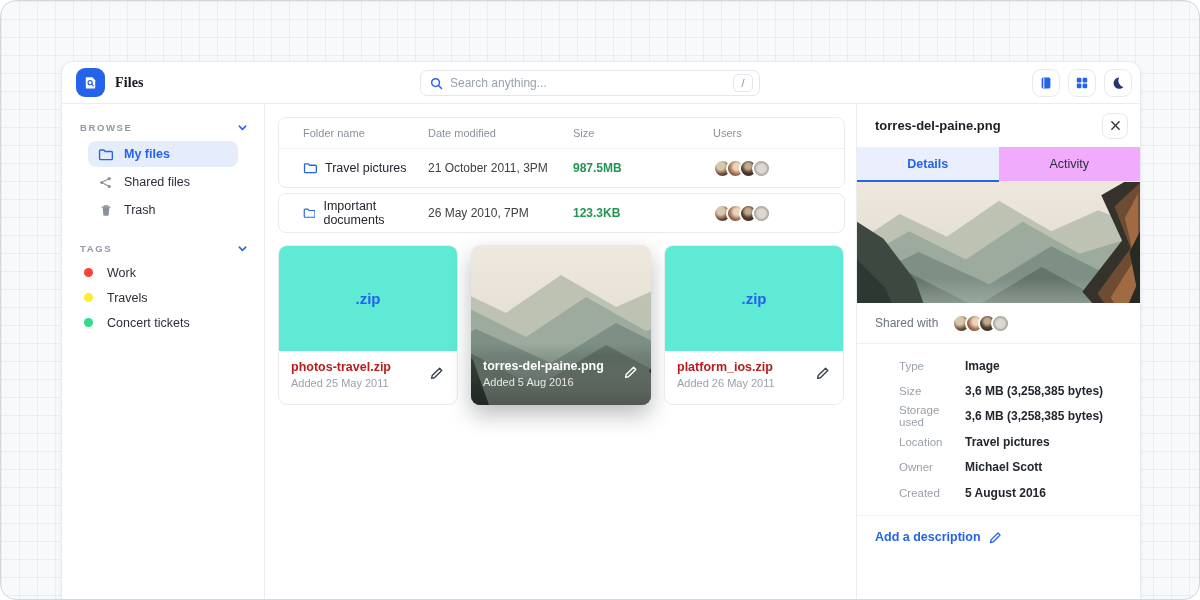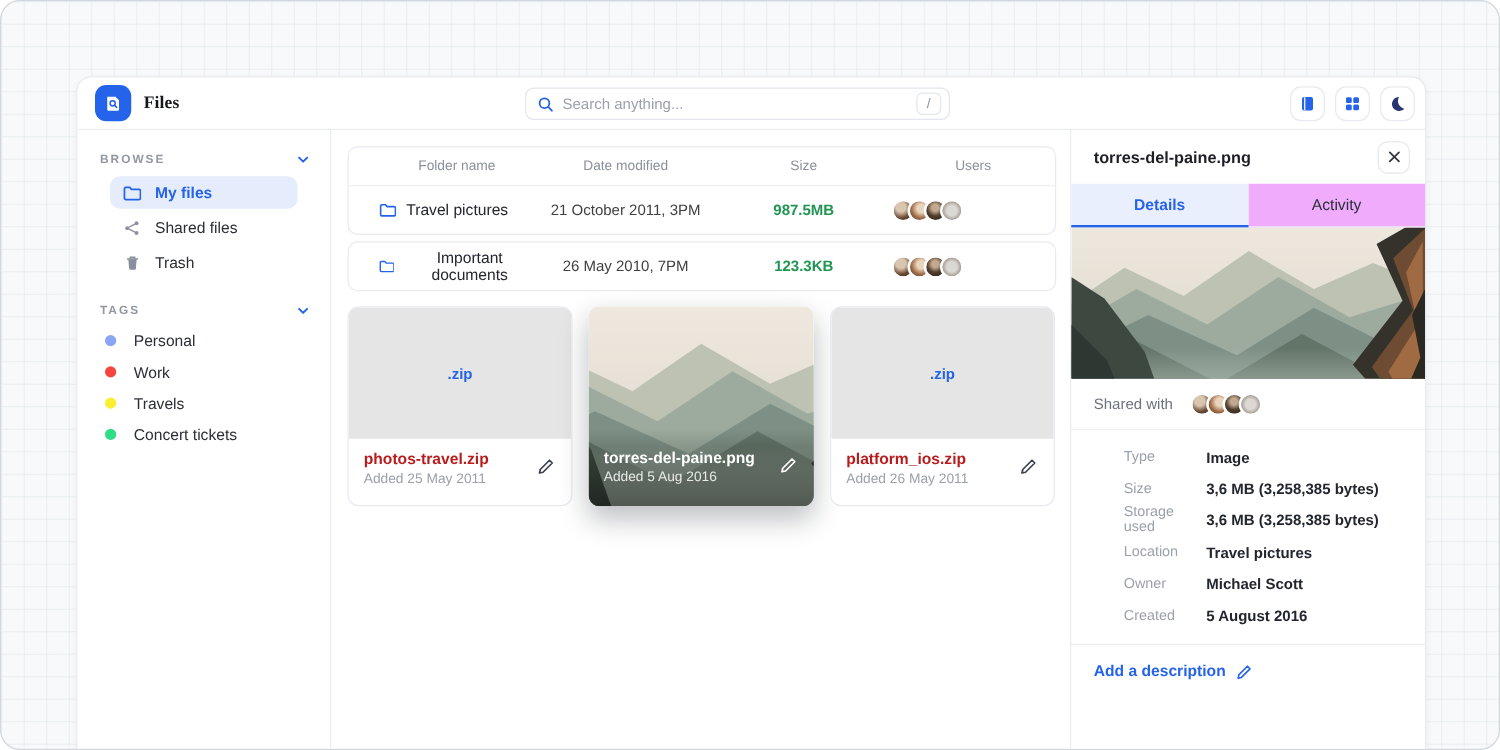--- a/index.html
+++ b/index.html
@@ -40,39 +40,39 @@
               font-size:12.5px; color:#2b2f38; margin:2px 16px; cursor:pointer; }
   .nav-item.sel { background:#e5ecfc; color:#2563eb; font-weight:bold; }
   .nav-item .nicon { display:flex; width:15px; justify-content:center; color:#8a919c; }
   .nav-item.sel .nicon { color:#2563eb; }
   .tag-item { display:flex; align-items:center; gap:14px; height:25px; padding:0 12px; font-size:12.5px; color:#2b2f38; cursor:pointer; }
   .tag-dot { width:9px; height:9px; border-radius:50%; flex:none; }
   .sb-gap { height:12px; }
   
   .main { position:absolute; left:203px; right:284px; top:42px; bottom:0; padding:13px 11px 0 13px; }
   .tcard { border:1px solid #e8eaef; border-radius:8px; background:#fff; overflow:hidden; }
-  .trow, .thead { display:grid; grid-template-columns:125px 145px 140px 1fr; align-items:center; padding-left:24px;text-align:center; }
+  .trow, .thead { display:grid; grid-template-columns:125px 145px 140px 1fr; align-items:center; padding-left:24px; }
   .thead { height:31px; border-bottom:1px solid #eef0f3; }
   .thead span { font-size:11px; color:#8a919c; }
   .trow { height:38px; }
   .fname { display:flex; align-items:center; gap:8px; font-size:12.5px; color:#22262e; }
   .fdate { font-size:12px; color:#404040; }
   .fsize { font-size:12px; font-weight:bold; color:#219653; }
   .gap5 { height:5px; }
   .avgroup { display:flex; }
   .av { width:19px; height:19px; border-radius:50%; border:2px solid #fff; margin-left:-6px; flex:none; }
   .av:first-child { margin-left:0; }
   .av1 { background:radial-gradient(circle at 38% 32%, #d9c6b0 0 28%, #6b4a33 62%, #2e221a 100%); }
   .av2 { background:radial-gradient(circle at 60% 38%, #e9d4be 0 26%, #a5714b 58%, #3a2a1e 100%); }
   .av3 { background:radial-gradient(circle at 48% 35%, #c2a98f 0 22%, #52402f 52%, #221a14 100%); }
   .av4 { background:radial-gradient(circle at 50% 50%, #dcd8d3 0 38%, #a39b92 72%, #7b746b 100%); }
   .cards { display:flex; gap:13px; margin-top:12px; }
   .fcard { width:180px; height:160px; border:1px solid #e8eaef; border-radius:9px; background:#fff; overflow:hidden; position:relative; cursor:pointer; }
-  .fcard .zipprev { height:105px; background:#e5e5e5; display:flex; align-items:center; justify-content:center;
-                    font-size:12px; font-weight:bold; color:#2563eb; }
+  .fcard .zipprev { height:105px; background:#5eead4; display:flex; align-items:center; justify-content:center;
+                    font-size:15px; font-weight:bold; color:#2563eb; }
   .fcard .foot { height:55px; padding:9px 12px 0 12px; position:relative; }
   .fcard .fn { font-size:12.5px; font-weight:bold; color:#b91c1c; }
   .fcard .fa { font-size:11px; color:#9aa1ac; margin-top:3px; }
   .fcard .pedit { position:absolute; right:12px; top:14px; color:#3c4350; cursor:pointer; }
   .fcard.imgcard { border:none; box-shadow:0 10px 22px rgba(15,20,30,.28); }
   .fcard.imgcard .imgfill { position:absolute; inset:0; }
   .fcard.imgcard .scrim { position:absolute; left:0; right:0; bottom:0; height:62px;
                           background:linear-gradient(transparent, rgba(10,12,10,.55)); }
   .fcard.imgcard .foot { position:absolute; left:0; right:0; bottom:0; height:52px; padding-top:6px; }
   .fcard.imgcard .fn { color:#fff; }
@@ -211,24 +211,20 @@
       </div>
 
       <div class="sb-gap"></div>
       <div class="sec-head">
         <span class="sec-label">TAGS</span>
         <svg width="11" height="11" viewBox="0 0 12 12">
             <polyline points="2.5,4.5 6,8 9.5,4.5" fill="none" stroke="#2563eb" stroke-width="1.7" stroke-linecap="round" stroke-linejoin="round"></polyline>
           </svg>
       </div>
       <div class="tag-item">
-        <span class="tag-dot" style="background: rgb(139, 165, 244);"></span>
-        <span>Personal</span>
-      </div>
-      <div class="tag-item">
         <span class="tag-dot" style="background: rgb(245, 69, 63);"></span>
         <span>Work</span>
       </div>
       <div class="tag-item">
         <span class="tag-dot" style="background: rgb(249, 238, 48);"></span>
         <span>Travels</span>
       </div>
       <div class="tag-item">
         <span class="tag-dot" style="background: rgb(47, 221, 134);"></span>
         <span>Concert tickets</span>

